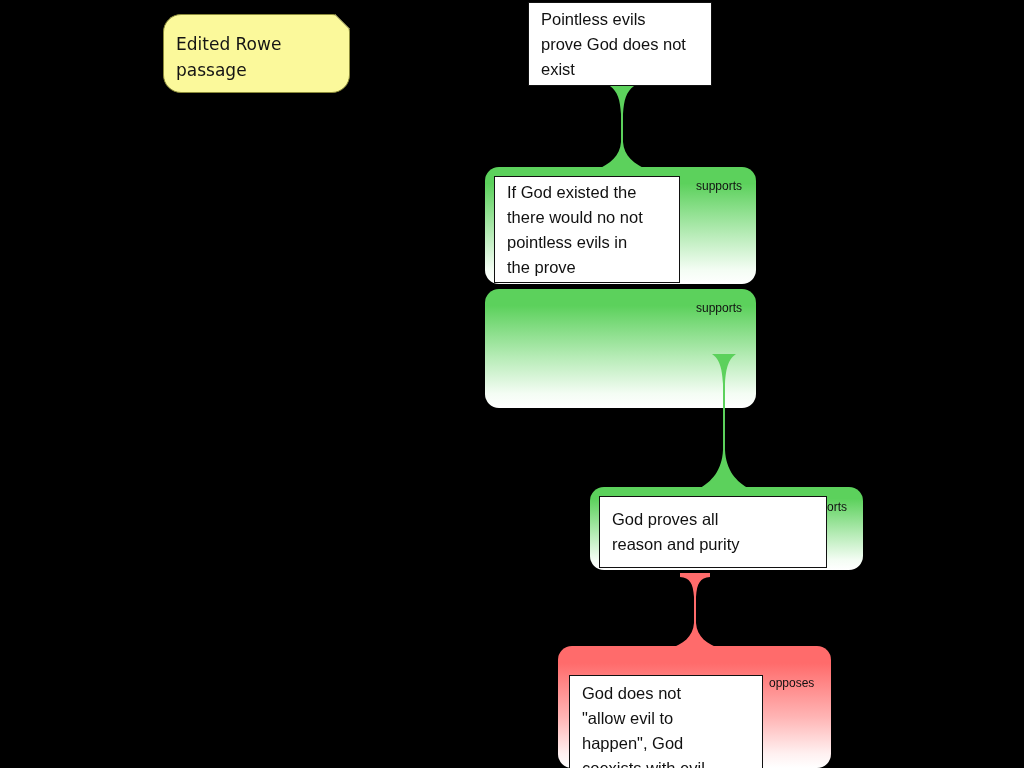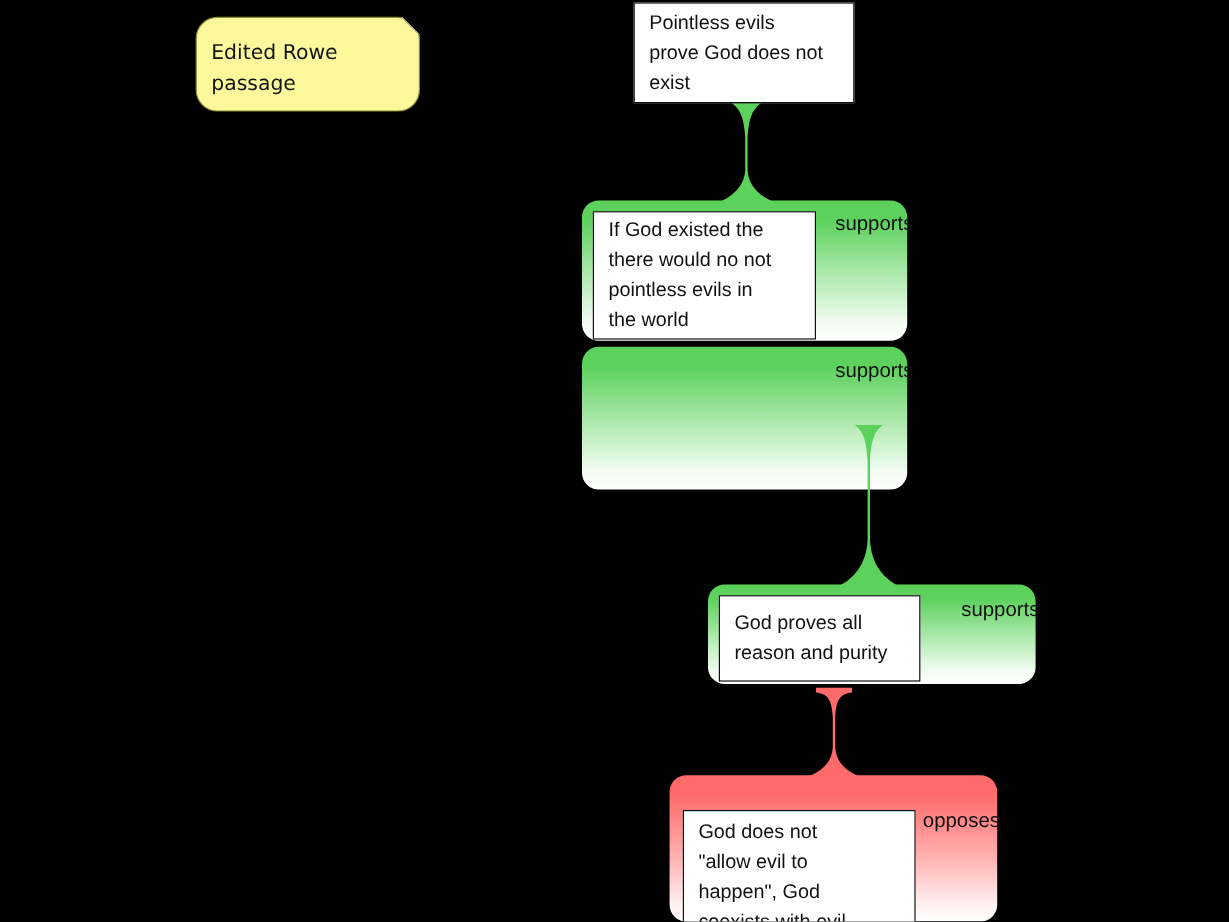--- a/index.html
+++ b/index.html
@@ -90,21 +90,21 @@
   }
   .reason.supports {
     background: linear-gradient(to bottom, #5CD15C 0%, #5CD15C 14%, #b8ecb8 58%, #f4fdf4 88%, #ffffff 100%);
   }
   .reason.opposes {
     background: linear-gradient(to bottom, #FF6B6B 0%, #FF6B6B 14%, #ffb4b4 58%, #fff0f0 88%, #ffffff 100%);
   }
   .reason-label {
     position: absolute;
     font-family: "Liberation Sans", sans-serif;
-    font-size: 17px;
+    font-size: 12px;
     line-height: 15px;
     color: #111111;
     white-space: nowrap;
   }
   .reason .claim-box {
     
   }
 
   
   .connector {
@@ -137,37 +137,37 @@
       <path d="M14,0 L38,0 C30,6 28,14 27,28 L27,56 C28,70 38,78 52,84 L52,86 L0,86 L0,84 C14,78 24,70 25,56 L25,28 C24,14 22,6 14,0 Z" fill="#5CD15C"></path>
     </svg>
   </div>
 
   <div class="reason supports" style="left:485px; top:167px; width:271px; height:117px;">
     <span class="reason-label" style="left:211px; top:12px;">supports</span>
     <div class="claim-box" style="left:9px; top:9px; width:186px; height:107px;">
       <span class="claim-text">If God existed the
 there would no not
 pointless evils in
-the world</span>
+the prove</span>
     </div>
   </div>
 
   <div class="reason supports" style="left:485px; top:289px; width:271px; height:119px;">
     <span class="reason-label" style="left:211px; top:12px;">supports</span>
   </div>
 
   <div class="connector" style="left:698px; top:354px; width:52px; height:138px;">
     <svg width="52" height="138" viewBox="0 0 52 138">
       <path d="M14,0 L38,0 C31,5 28,12 27,30 L27,96 C28,116 38,128 52,135 L52,138 L0,138 L0,135 C14,128 24,116 25,96 L25,30 C24,12 21,5 14,0 Z" fill="#5CD15C"></path>
     </svg>
   </div>
 
   <div class="reason supports" style="left:590px; top:487px; width:273px; height:83px;">
     <span class="reason-label" style="left:211px; top:13px;">supports</span>
-    <div class="claim-box" style="left:9px; top:9px; width:168px; height:72px;">
+    <div class="claim-box" style="left:9px; top:9px; width:228px; height:72px;">
       <span class="claim-text">God proves all
 reason and purity</span>
     </div>
   </div>
 
   <div class="connector" style="left:669px; top:573px; width:52px; height:78px;">
     <svg width="52" height="78" viewBox="0 0 52 78">
       <path d="M11,0 L41,0 L41,4 C31,5 28,10 27,24 L27,50 C28,64 38,71 52,76 L52,78 L0,78 L0,76 C14,71 24,64 25,50 L25,24 C24,10 21,5 11,4 Z" fill="#FF6B6B"></path>
     </svg>
   </div>

